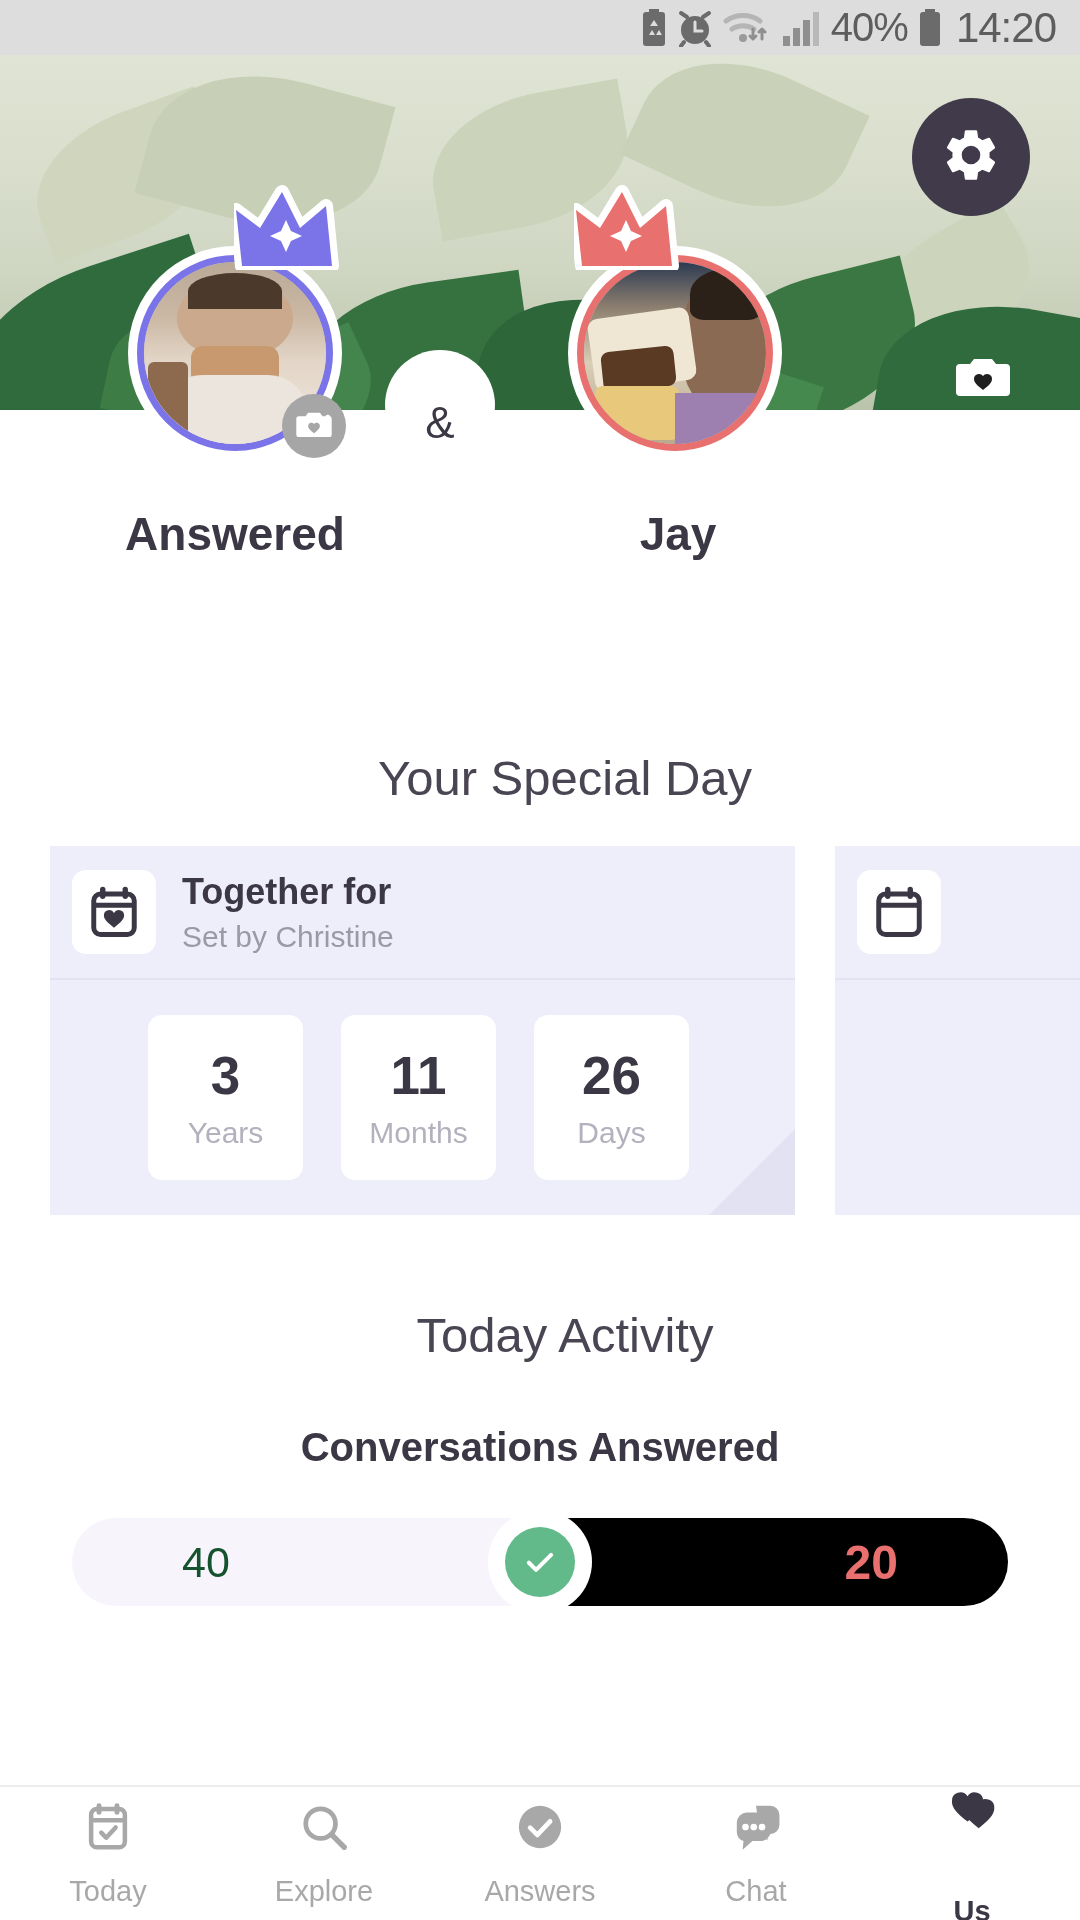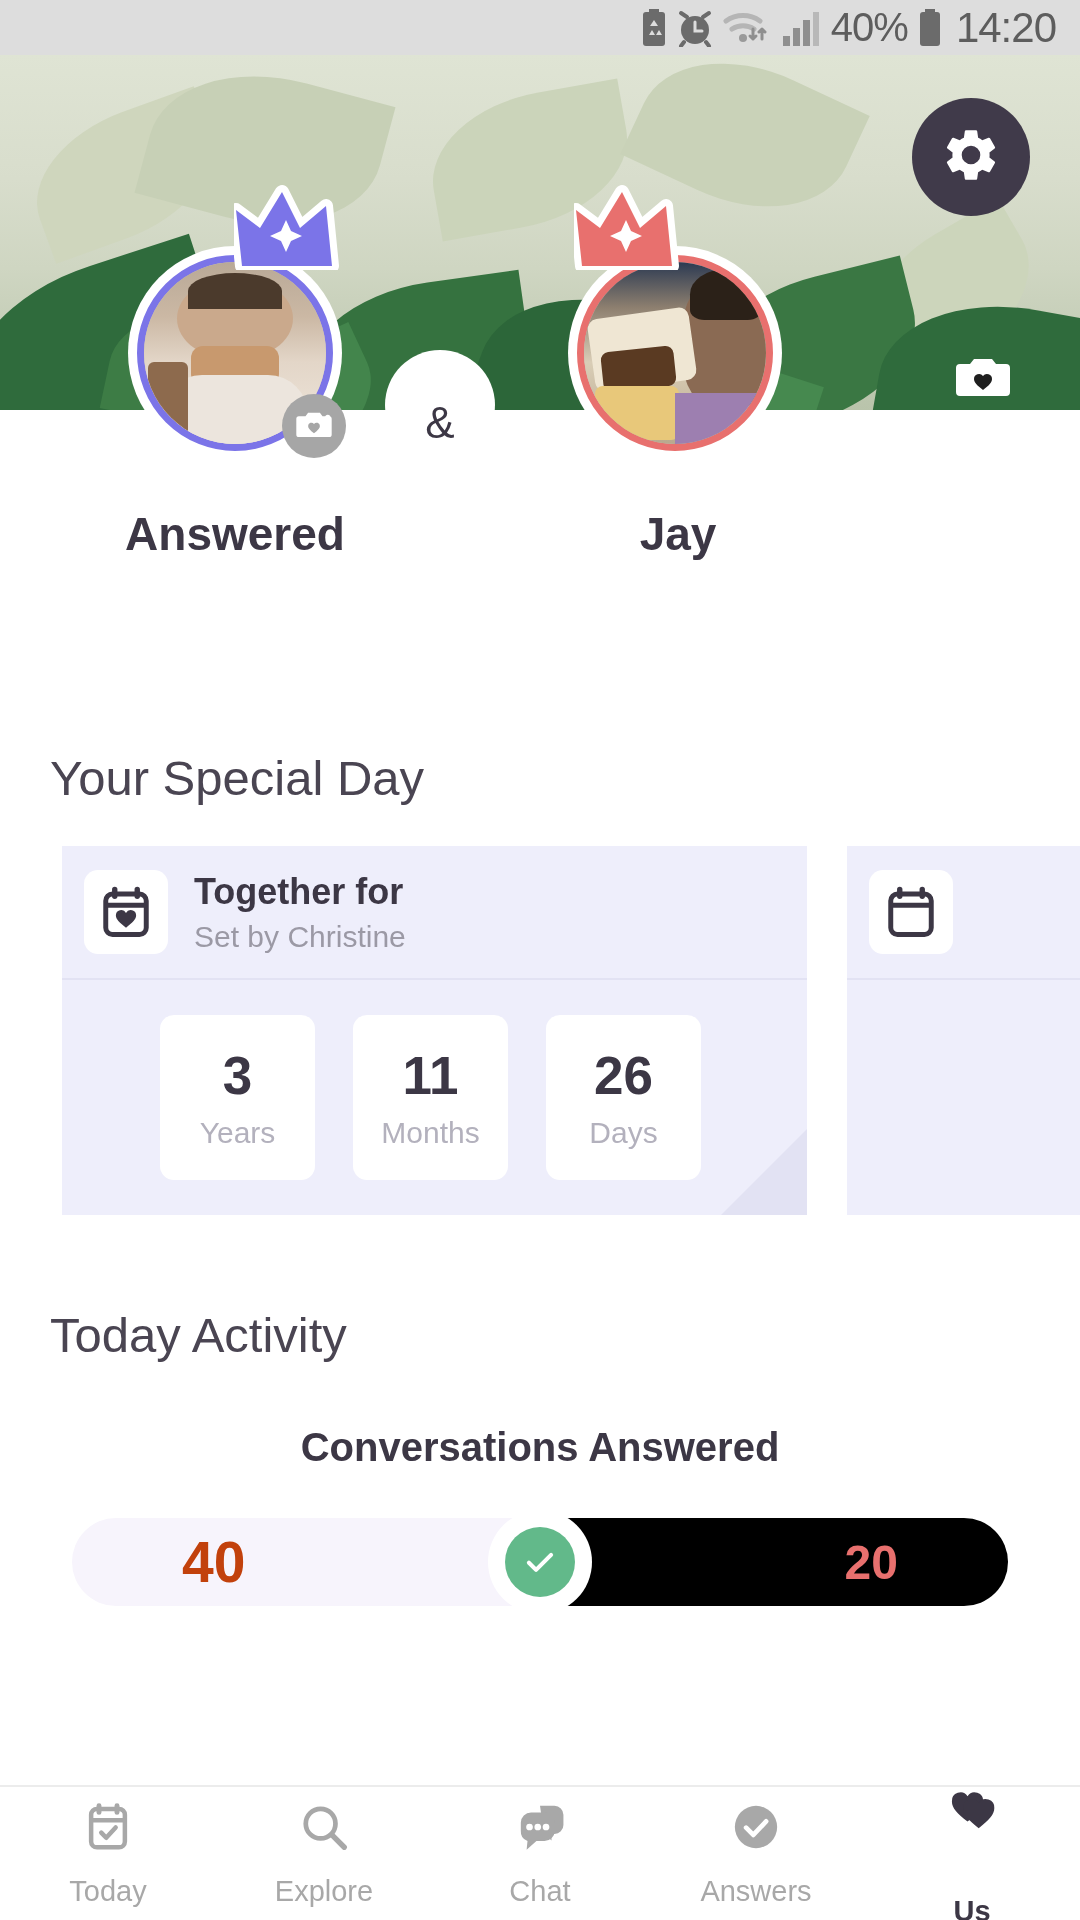--- a/index.html
+++ b/index.html
@@ -105,27 +105,27 @@
     text-align:center;
     font-size:46px; font-weight:bold; color:#3c3745;
   }
   .pname.left{ left:85px; }
   .pname.right{ left:528px; }
 
   
   .sec-title{
     font-size:49px; color:#4a4552; font-weight:400;
     padding:0 0 0 50px;
+    text-align:center;
   }
   .cards-row{
     display:flex; gap:40px;
     padding-left:50px;
     margin-top:40px;
     overflow:hidden;
-    margin-left:12px;
   }
   .sp-card{
     flex:0 0 745px;
     background:#eeeefb;
     position:relative;
   }
   .sp-head{
     display:flex; align-items:center; gap:26px;
     padding:24px 26px 24px 22px;
     border-bottom:2px solid #e2e2f3;
@@ -167,21 +167,21 @@
     display:flex;
   }
   .bar-l{
     flex:1; background:#f7f4fc; border-radius:44px 0 0 44px;
     display:flex; align-items:center; padding-left:110px;
   }
   .bar-r{
     flex:1; background:#000000; border-radius:0 44px 44px 0;
     display:flex; align-items:center; justify-content:flex-end; padding-right:110px;
   }
-  .bar-num-l{ font-size:57px; font-weight:bold; color:#c2410c; }
+  .bar-num-l{ font-size:43px; font-weight:normal; color:#14532d; }
   .bar-num-r{ font-size:48px; font-weight:bold; color:#e8706e; }
   .bar-center{
     position:absolute; left:50%; top:50%;
     transform:translate(-50%,-50%);
     width:104px; height:104px; border-radius:50%;
     background:#fff;
     display:flex; align-items:center; justify-content:center;
   }
   .check-circ{
     width:70px;height:70px;border-radius:50%;background:#62b98a;
@@ -445,41 +445,41 @@
       <svg width="54" height="54" viewBox="0 0 24 24" fill="none">
         <circle cx="10.5" cy="10.5" r="6.6" stroke="#a8a8a8" stroke-width="2.1"></circle>
         <path d="M15.4 15.4L21 21" stroke="#a8a8a8" stroke-width="2.4" stroke-linecap="round"></path>
       </svg>
     </span>
     <span class="nav-lbl">Explore</span>
   </div>
 
   <div class="nav-item">
     <span>
+      <svg width="54" height="54" viewBox="0 0 24 24">
+        <circle cx="12" cy="12" r="9.4" fill="#a8a8a8"></circle>
+        <path d="M7.6 12.3l3.2 3.2 5.7-6" stroke="#ffffff" stroke-width="2.1" fill="none" stroke-linecap="round" stroke-linejoin="round"></path>
+      </svg>
+    </span>
+    <span class="nav-lbl">Answers</span>
+  </div>
+
+  <div class="nav-item">
+    <span>
       <svg width="58" height="54" viewBox="0 0 26 24">
         <path d="M13 2.5h6.5a4 4 0 0 1 4 4v4.6a4 4 0 0 1-4 4H18l.2 3-3.4-3" fill="#a8a8a8"></path>
         <path d="M9 5.5h6a4.6 4.6 0 0 1 4.6 4.6v3.6A4.6 4.6 0 0 1 15 18.3h-3.6L7 22.2l.4-3.9A4.6 4.6 0 0 1 4.4 13.7v-3.6A4.6 4.6 0 0 1 9 5.5z" fill="#a8a8a8"></path>
         <circle cx="8.3" cy="12" r="1.5" fill="#ffffff"></circle>
         <circle cx="12" cy="12" r="1.5" fill="#ffffff"></circle>
         <circle cx="15.7" cy="12" r="1.5" fill="#ffffff"></circle>
       </svg>
     </span>
     <span class="nav-lbl">Chat</span>
   </div>
 
-  <div class="nav-item">
-    <span>
-      <svg width="54" height="54" viewBox="0 0 24 24">
-        <circle cx="12" cy="12" r="9.4" fill="#a8a8a8"></circle>
-        <path d="M7.6 12.3l3.2 3.2 5.7-6" stroke="#ffffff" stroke-width="2.1" fill="none" stroke-linecap="round" stroke-linejoin="round"></path>
-      </svg>
-    </span>
-    <span class="nav-lbl">Answers</span>
-  </div>
-
   <div class="nav-item active">
     <span>
       <svg width="58" height="54" viewBox="0 0 26 24">
         <path d="M11 18.5C6.4 15 4 12.4 4 9.5A3.8 3.8 0 0 1 11 7.2 3.8 3.8 0 0 1 18 9.5c0 2.9-2.4 5.5-7 9z" fill="#3c3745"></path>
         <path d="M16 21.5C11.4 18 9 15.4 9 12.5A3.8 3.8 0 0 1 16 10.2 3.8 3.8 0 0 1 23 12.5c0 2.9-2.4 5.5-7 9z" fill="#3c3745"></path>
       </svg>
     </span>
     <span class="nav-lbl">Us</span>
   </div>
 

